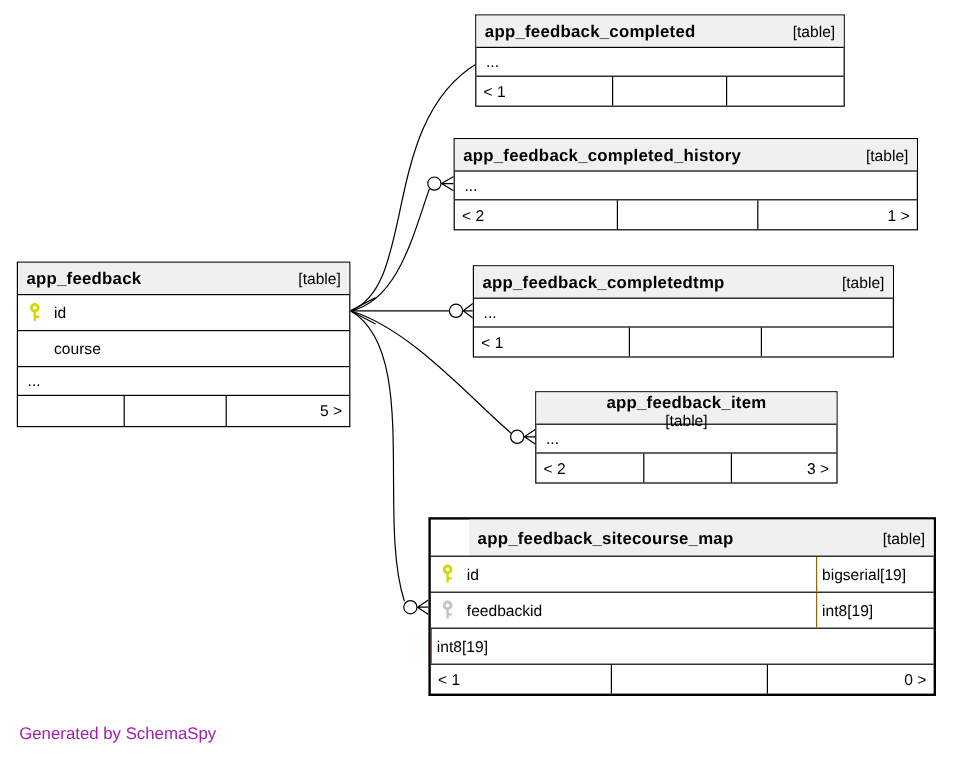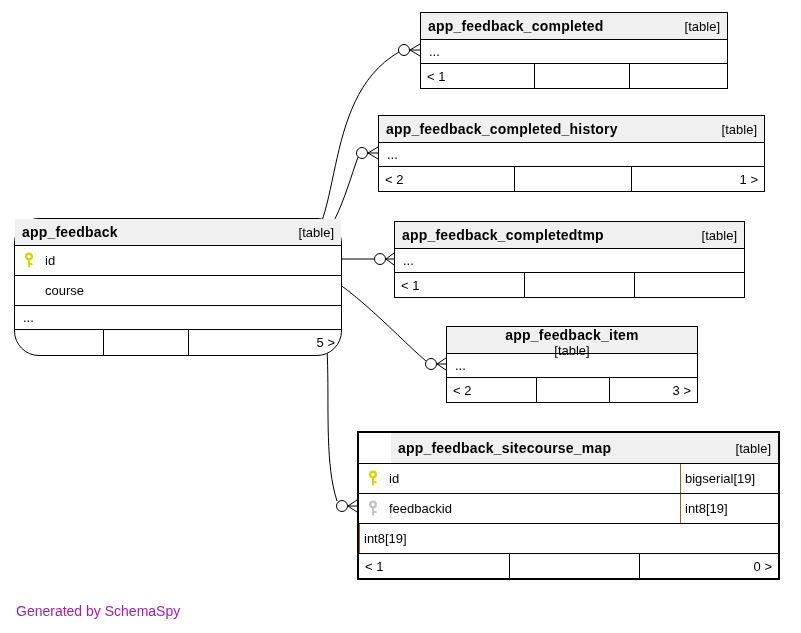--- a/index.html
+++ b/index.html
@@ -71,21 +71,21 @@
         <path d="M420,44 L410,50 L420,56 M410,50 L420,50"></path>
         <path d="M378,147 L368,153 L378,159 M368,153 L378,153"></path>
         <path d="M394,253 L386,259 L394,265 M386,259 L394,259"></path>
         <path d="M446,358 L437,364 L446,370 M437,364 L446,364"></path>
         <path d="M357,500 L348,506 L357,512 M348,506 L357,506"></path>
       </g>
     </g>
   </svg>
 
   <div id="tables">
-      <div class="tbl" style="left: 14px; top: 218px; width: 328px; border-radius: 25px;">
+      <div class="tbl" style="left: 14px; top: 218px; width: 278px;">
         <div class="hdr" style="height: 26px; background: rgb(240, 240, 240);">
           <span class="ttl">app_feedback</span>
           <span class="tag">[table]</span>
         </div>
         <div class="row" style="height: 30px;">
           <div class="cells">
             <span class="icon-cell">
               <svg width="12" height="17" viewBox="0 0 12 17">
                 <circle cx="6" cy="4.5" r="2.8" fill="none" stroke="#d6d600" stroke-width="2.4"></circle>
                 <line x1="6" y1="7.5" x2="6" y2="15.5" stroke="#d6d600" stroke-width="2"></line>
@@ -105,21 +105,21 @@
           <div class="cells">
             <span class="lbl">...</span>
           </div>
         </div>
         <div class="ftr" style="height: 26px; grid-template-columns: 88px 85px 1fr;">
           <span class="fc"></span>
           <span class="fc"></span>
           <span class="fc right">5 &gt;</span>
         </div>
       </div>
-      <div class="tbl" style="left: 420px; top: 12px; width: 308px;">
+      <div class="tbl" style="left: 396px; top: 12px; width: 308px;">
         <div class="hdr" style="height: 26px; background: rgb(240, 240, 240);">
           <span class="ttl">app_feedback_completed</span>
           <span class="tag">[table]</span>
         </div>
         <div class="row ellipsis" style="height: 24px;">
           <div class="cells">
             <span class="lbl">...</span>
           </div>
         </div>
         <div class="ftr" style="height: 25px; grid-template-columns: 113px 95px 1fr;">

